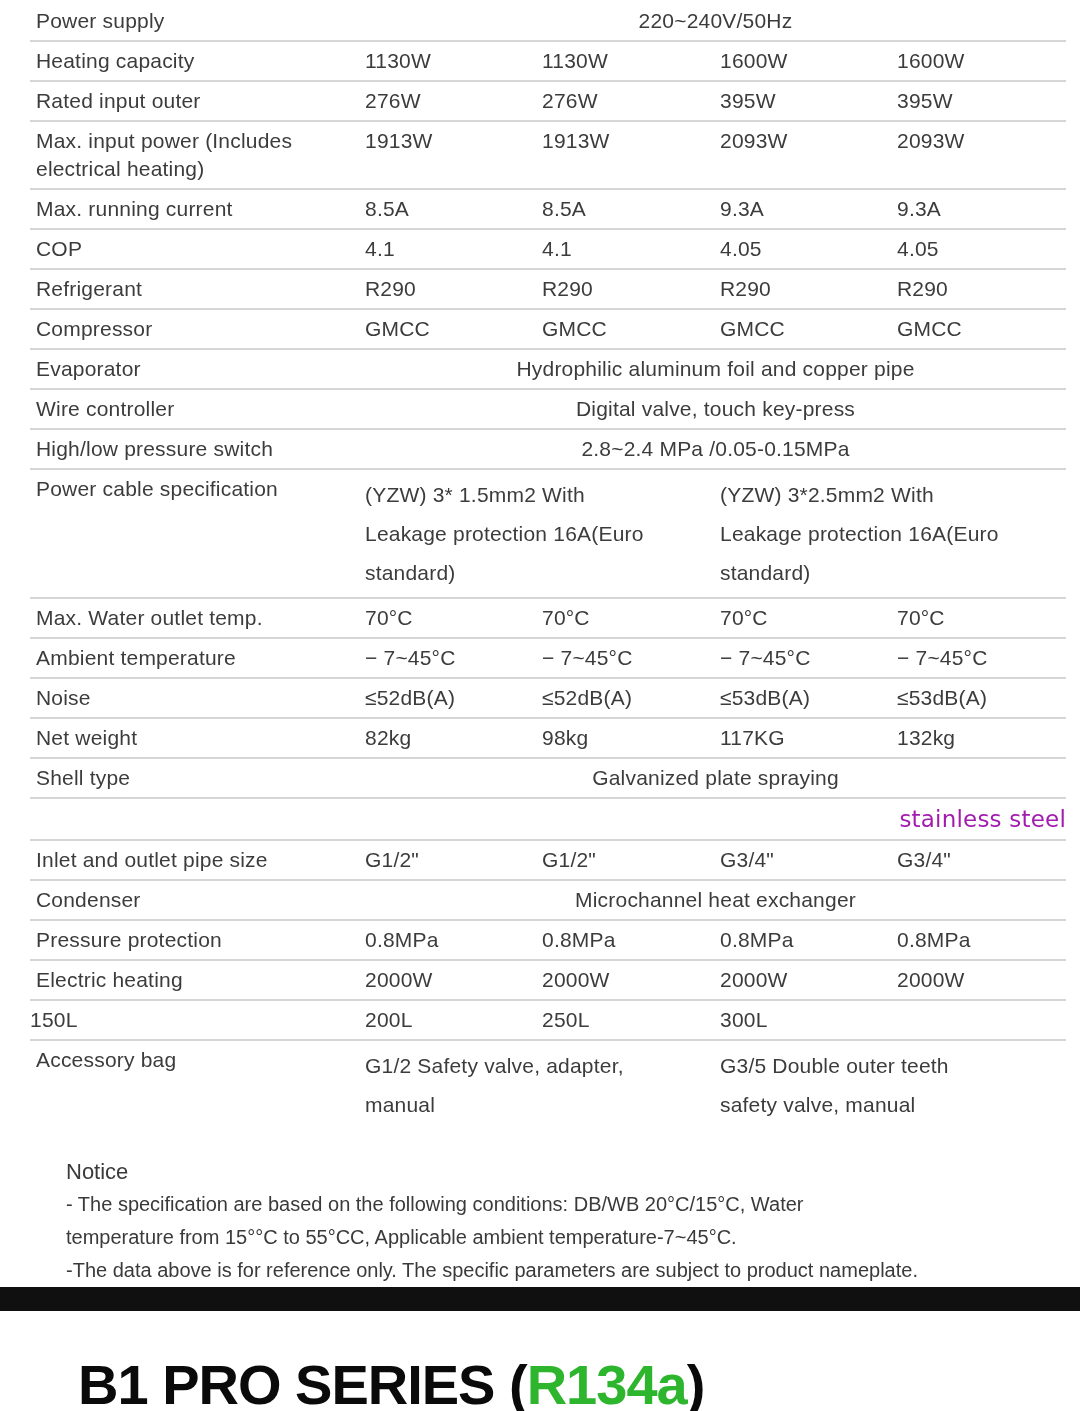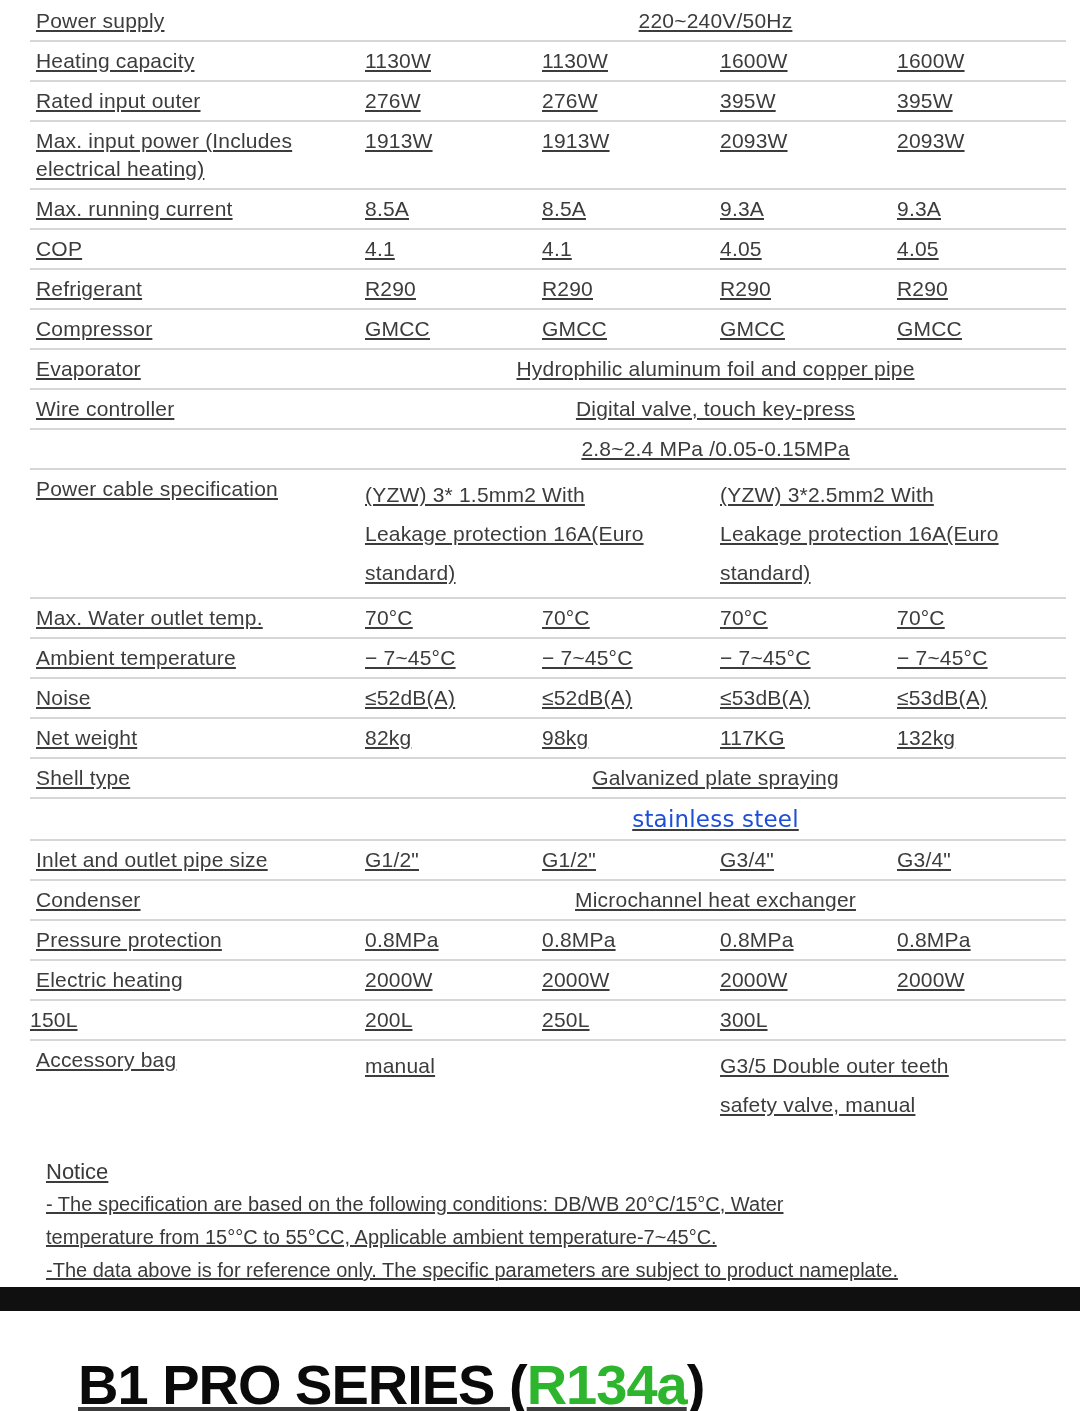--- a/index.html
+++ b/index.html
@@ -2,50 +2,50 @@
 <html style="--green: #188618; --refgreen: #2eb52e; --divider: #d6d6d6; --bar: #101010;"><head>
 <meta charset="utf-8">
 <style>
   * { margin:0; padding:0; box-sizing:border-box; }
   html,body { background:#ffffff; }
   body {
     width:1080px; height:1411px; overflow:hidden; position:relative;
     font-family:"Liberation Sans", sans-serif;
     color:#3c3c3c;
   }
-  .page { display:flex; flex-direction:column; height:100%;text-decoration:underline; }
+  .page { display:flex; flex-direction:column; height:100%; }
 
   
   .spec-table { margin-left:30px; width:1036px; margin-top:2px; }
   .spec-row {
     display:grid;
     grid-template-columns:335px 177px 178px 177px 169px;
     border-bottom:2px solid var(--divider,#d6d6d6);
     padding:5px 0;
     align-items:start;
   }
   .spec-row:last-child { border-bottom:none; }
   .cell { font-size:21px; line-height:28px; letter-spacing:0.2px; }
   .cell.label { padding-left:6px; padding-right:10px; }
   .cell.span-val { grid-column:2 / -1; text-align:center; }
   .cell.two-val { grid-column:span 2; padding-right:14px; }
   .cell.two-val .line { line-height:39px; }
   .cell.highlight-val {
     font-family:"DejaVu Sans", sans-serif;
-    font-size:23px; color:#1d4ed8; line-height:30px;
+    font-size:23px; color:#a21caf; line-height:30px;text-align:right;
   }
 
   
   .accent-bar {
     margin:1px 0 0 13px; width:1053px; height:9px;
     background:var(--green,#188618);
   }
 
   
-  .notice { margin:25px 0 0 46px; width:1014px; }
+  .notice { margin:25px 0 0 66px; width:1014px; }
   .notice-title { font-size:22px; line-height:33px; color:#3a3a3a; }
   .notice-line { font-size:20px; line-height:33px; color:#3a3a3a; }
 
   
   .footer { margin-top:auto; }
   .black-bar { width:100%; height:24px; background:var(--bar,#101010); }
   .series-title {
     margin:45px 0 0 78px;
     font-size:56px; font-weight:bold; letter-spacing:-1px;
     color:#0a0a0a; white-space:nowrap; line-height:58px;
@@ -113,20 +113,21 @@
       </div>
       <div class="spec-row">
         <div class="cell label">Evaporator</div>
         <div class="cell span-val">Hydrophilic aluminum foil and copper pipe</div>
       </div>
       <div class="spec-row">
         <div class="cell label">Wire controller</div>
         <div class="cell span-val">Digital valve, touch key-press</div>
       </div>
       <div class="spec-row">
+        <div class="cell label">High/low pressure switch</div>
         <div class="cell span-val">2.8~2.4 MPa /0.05-0.15MPa</div>
       </div>
       <div class="spec-row">
         <div class="cell label">Power cable specification</div>
         <div class="cell two-val">
           <div class="line">(YZW) 3* 1.5mm2 With</div>
           <div class="line">Leakage protection 16A(Euro</div>
           <div class="line">standard)</div>
         </div>
         <div class="cell two-val">
@@ -197,20 +198,21 @@
       </div>
       <div class="spec-row">
         <div class="cell value">150L</div>
         <div class="cell value">200L</div>
         <div class="cell value">250L</div>
         <div class="cell value">300L</div>
       </div>
       <div class="spec-row">
         <div class="cell label">Accessory bag</div>
         <div class="cell two-val">
+          <div class="line">G1/2 Safety valve, adapter,</div>
           <div class="line">manual</div>
         </div>
         <div class="cell two-val">
           <div class="line">G3/5 Double outer teeth</div>
           <div class="line">safety valve, manual</div>
         </div>
       </div>
     </div>
 
   <div class="accent-bar"></div>

